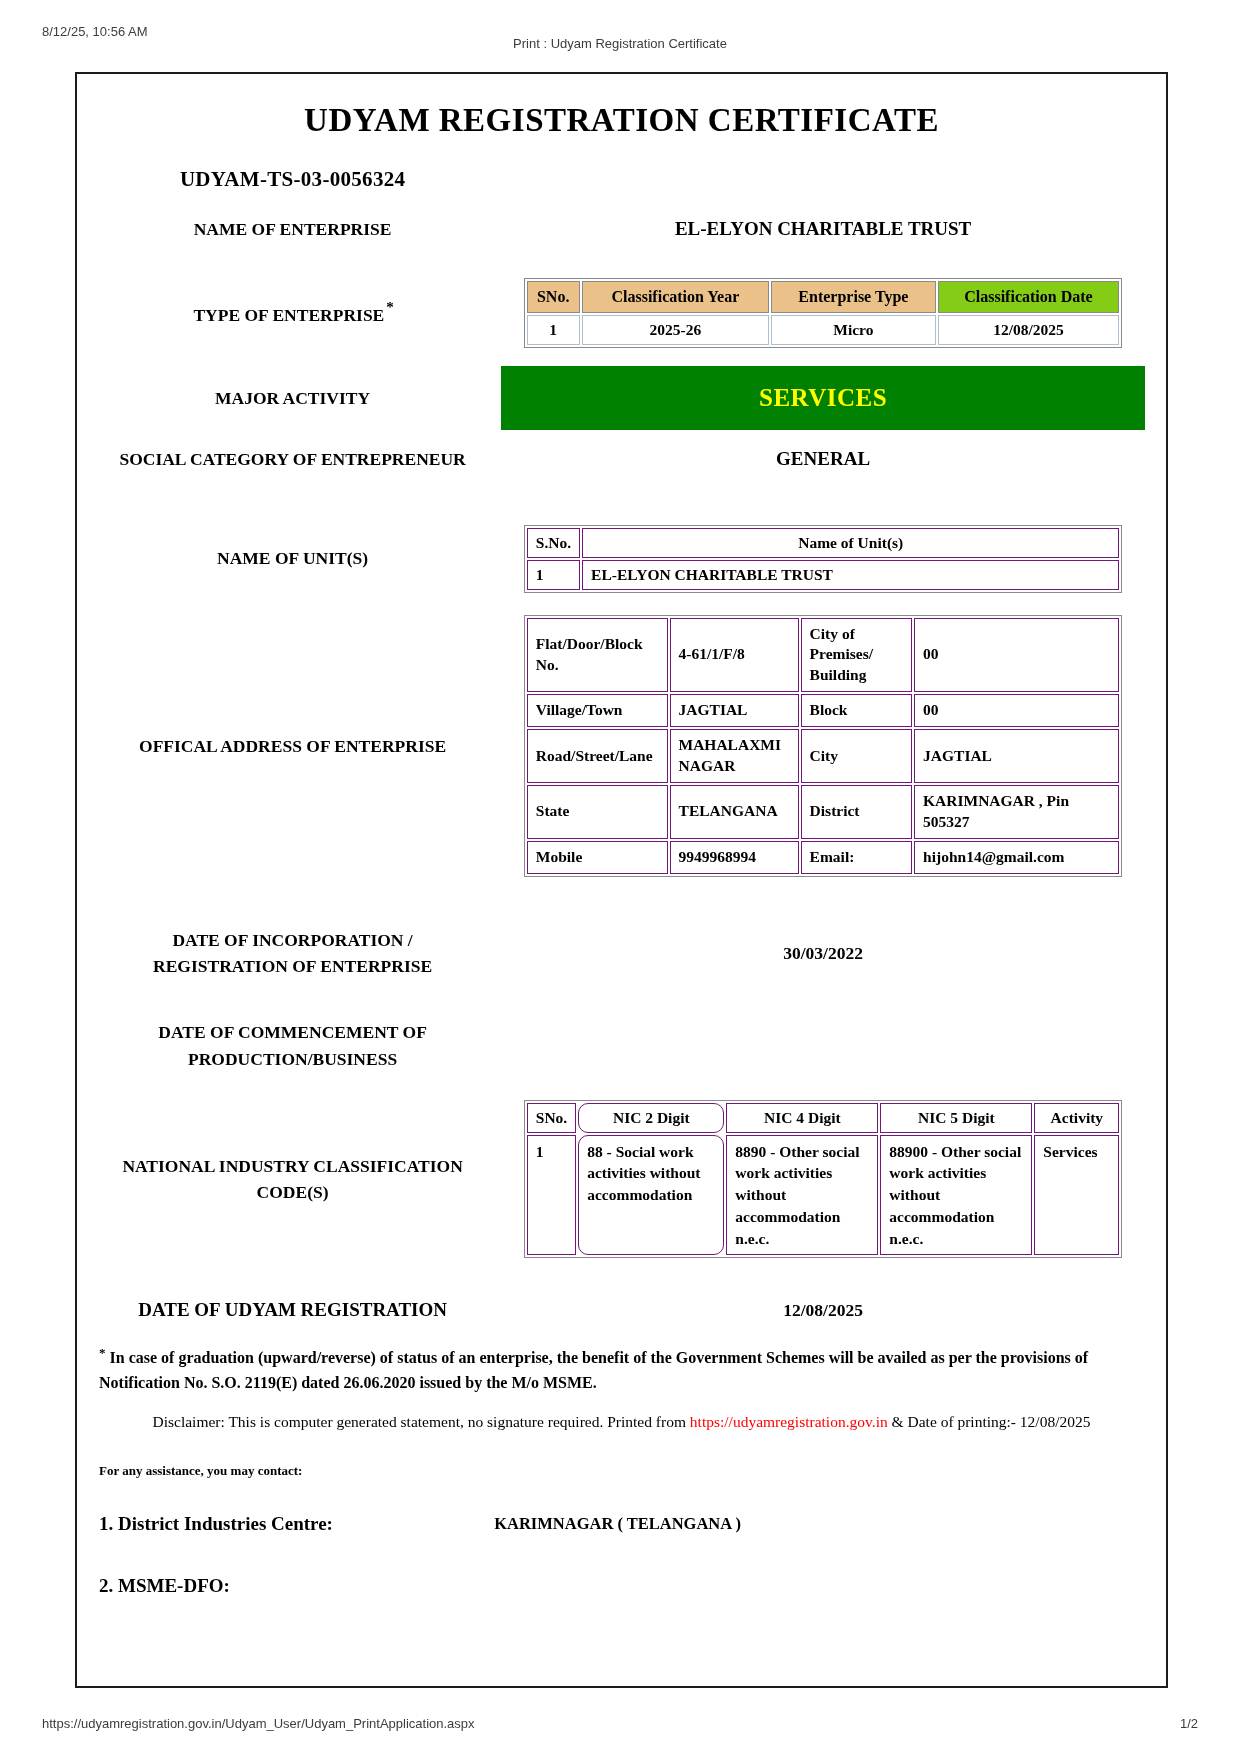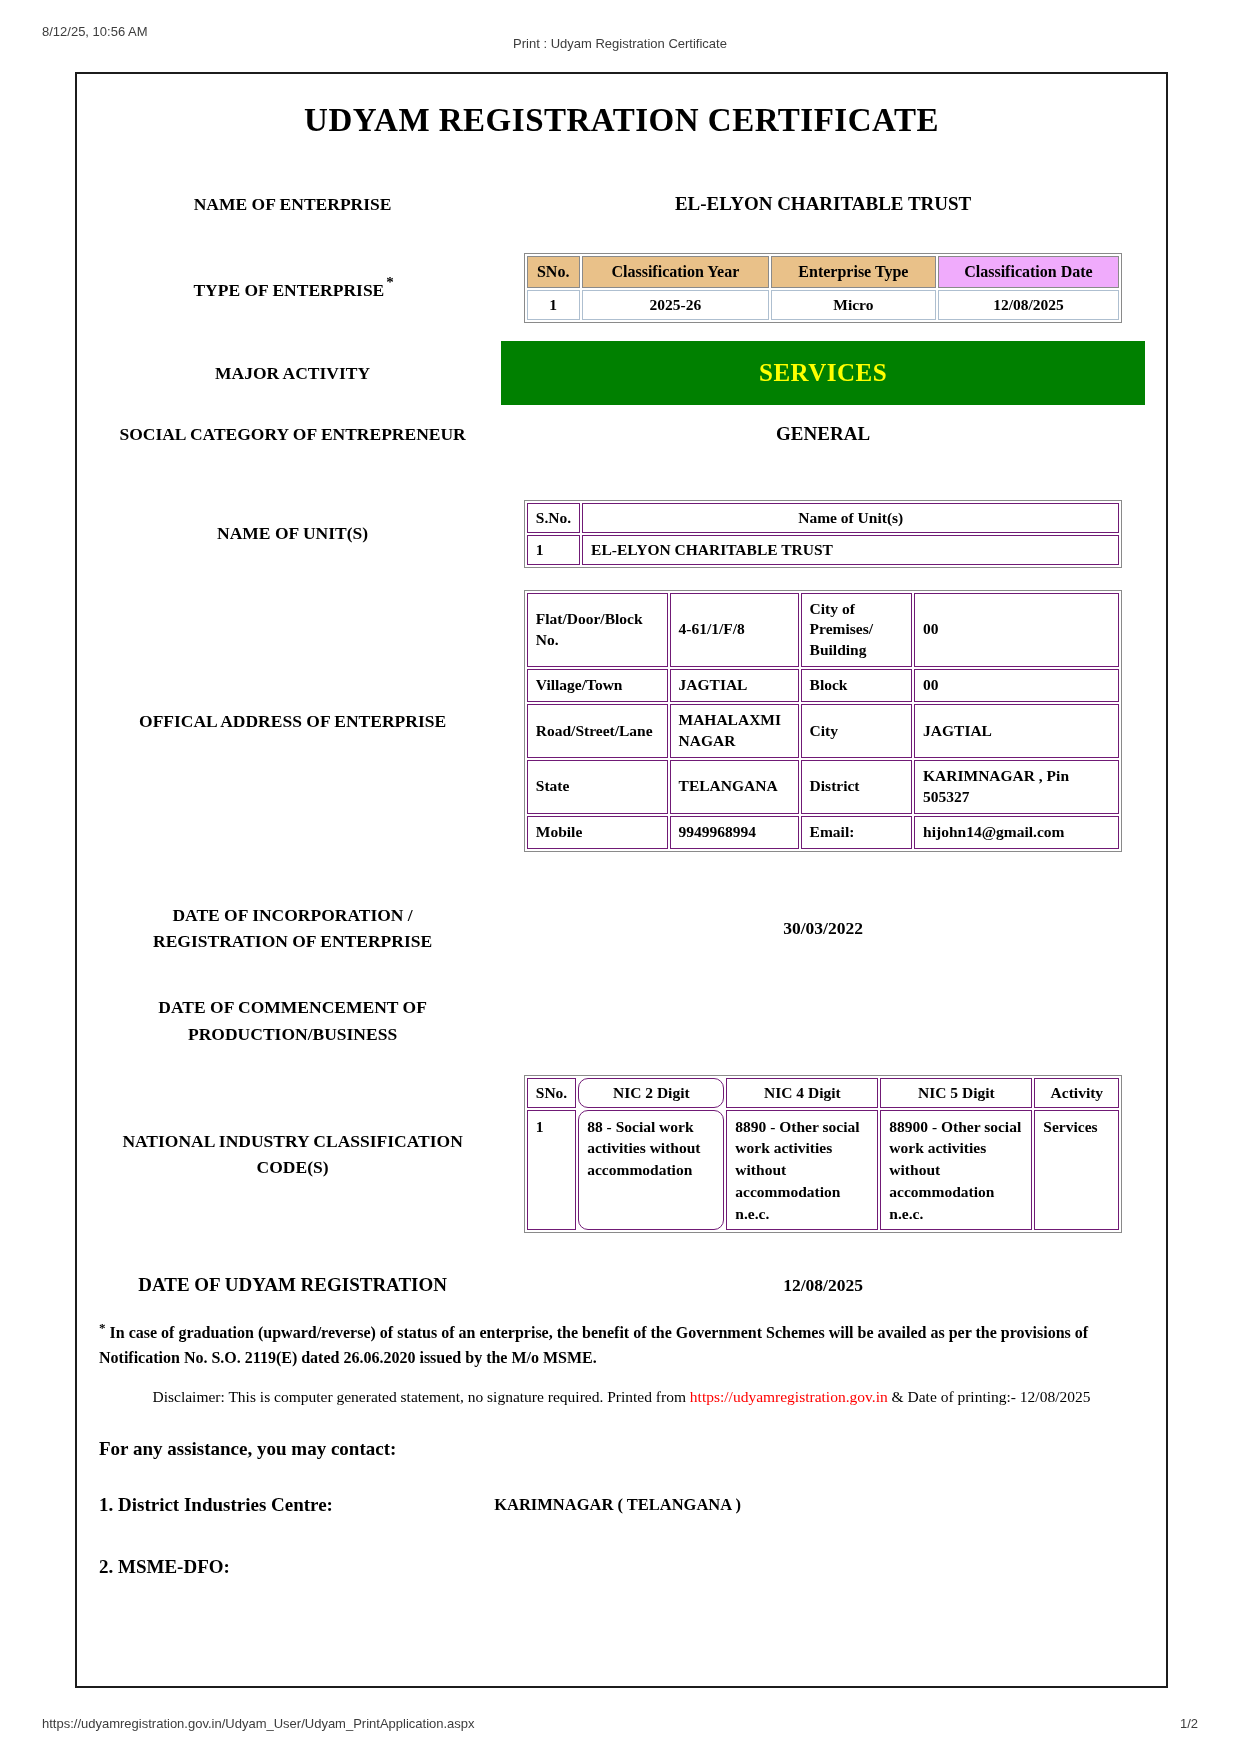--- a/index.html
+++ b/index.html
@@ -40,21 +40,21 @@
   .tbl-nic td{text-align:left;vertical-align:top;line-height:1.4;}
   .tbl-nic .c0{width:7%;}
   .tbl-nic .c1{width:25%;border-radius:10px;}
   .tbl-nic .c2{width:26%;}
   .tbl-nic .c3{width:26%;}
   .banner{width:98%;height:64px;display:flex;align-items:center;justify-content:center;font-size:25px;font-weight:bold;letter-spacing:.5px;}
   .footnote{font-size:16px;font-weight:bold;line-height:1.55;margin:18px 8px 0 8px;}
   .footnote sup{font-size:13px;}
   .disclaimer{font-size:15.5px;text-align:center;line-height:1.5;margin:14px 8px 0 8px;}
   .disclaimer a{text-decoration:none;}
-  .assist-head{font-size:19px;font-weight:bold;margin:30px 0 0 8px;}
+  .assist-head{font-size:13px;font-weight:bold;margin:30px 0 0 8px;}
   .contact-row{display:grid;grid-template-columns:38% 62%;align-items:center;}
   .contact-lbl{font-size:19px;font-weight:bold;padding-left:8px;}
   .contact-val{font-size:16.5px;font-weight:bold;}
   .mt28{margin-top:28px;} .mt24{margin-top:24px;} .mt36{margin-top:36px;}
   .mt18{margin-top:18px;} .mt16{margin-top:16px;} .mt52{margin-top:52px;}
   .mt22{margin-top:22px;} .mt50{margin-top:50px;} .mt40{margin-top:40px;}
   .mt34{margin-top:34px;} .mt38{margin-top:38px;}
 </style>
 </head>
 <body>
@@ -62,39 +62,40 @@
 <div class="print-meta">
   <span class="dt">8/12/25, 10:56 AM</span>
   <span class="pt">Print : Udyam Registration Certificate</span>
 </div>
 
 <div class="cert-box">
 
   <div class="cert-title">UDYAM REGISTRATION CERTIFICATE</div>
 
   <div class="row mt28">
+    <div class="val lg">UDYAM-TS-03-0056324</div>
   </div>
 
   <div class="row mt24">
     <div class="lbl">NAME OF ENTERPRISE</div>
     <div class="val md">EL-ELYON CHARITABLE TRUST</div>
   </div>
 
   <div class="row mt36">
     <div class="lbl">
       <span>TYPE OF ENTERPRISE</span><sup>*</sup>
     </div>
     <div class="vwrap">
       <table class="tbl-type">
         <tbody>
             <tr>
           <th style="width: 9%; background: rgb(233, 193, 137);">SNo.</th>
           <th style="width: 32%; background: rgb(233, 193, 137);">Classification Year</th>
           <th style="width: 28%; background: rgb(233, 193, 137);">Enterprise Type</th>
-          <th style="width: 31%; background: #f0abfc; margin-left: 25px;">Classification Date</th>
+          <th style="width: 31%; background: #84cc16; margin-left: 25px;">Classification Date</th>
         </tr>
         <tr>
           <td>1</td>
           <td>2025-26</td>
           <td>Micro</td>
           <td>12/08/2025</td>
         </tr>
       </tbody>
         </table>
     </div>

